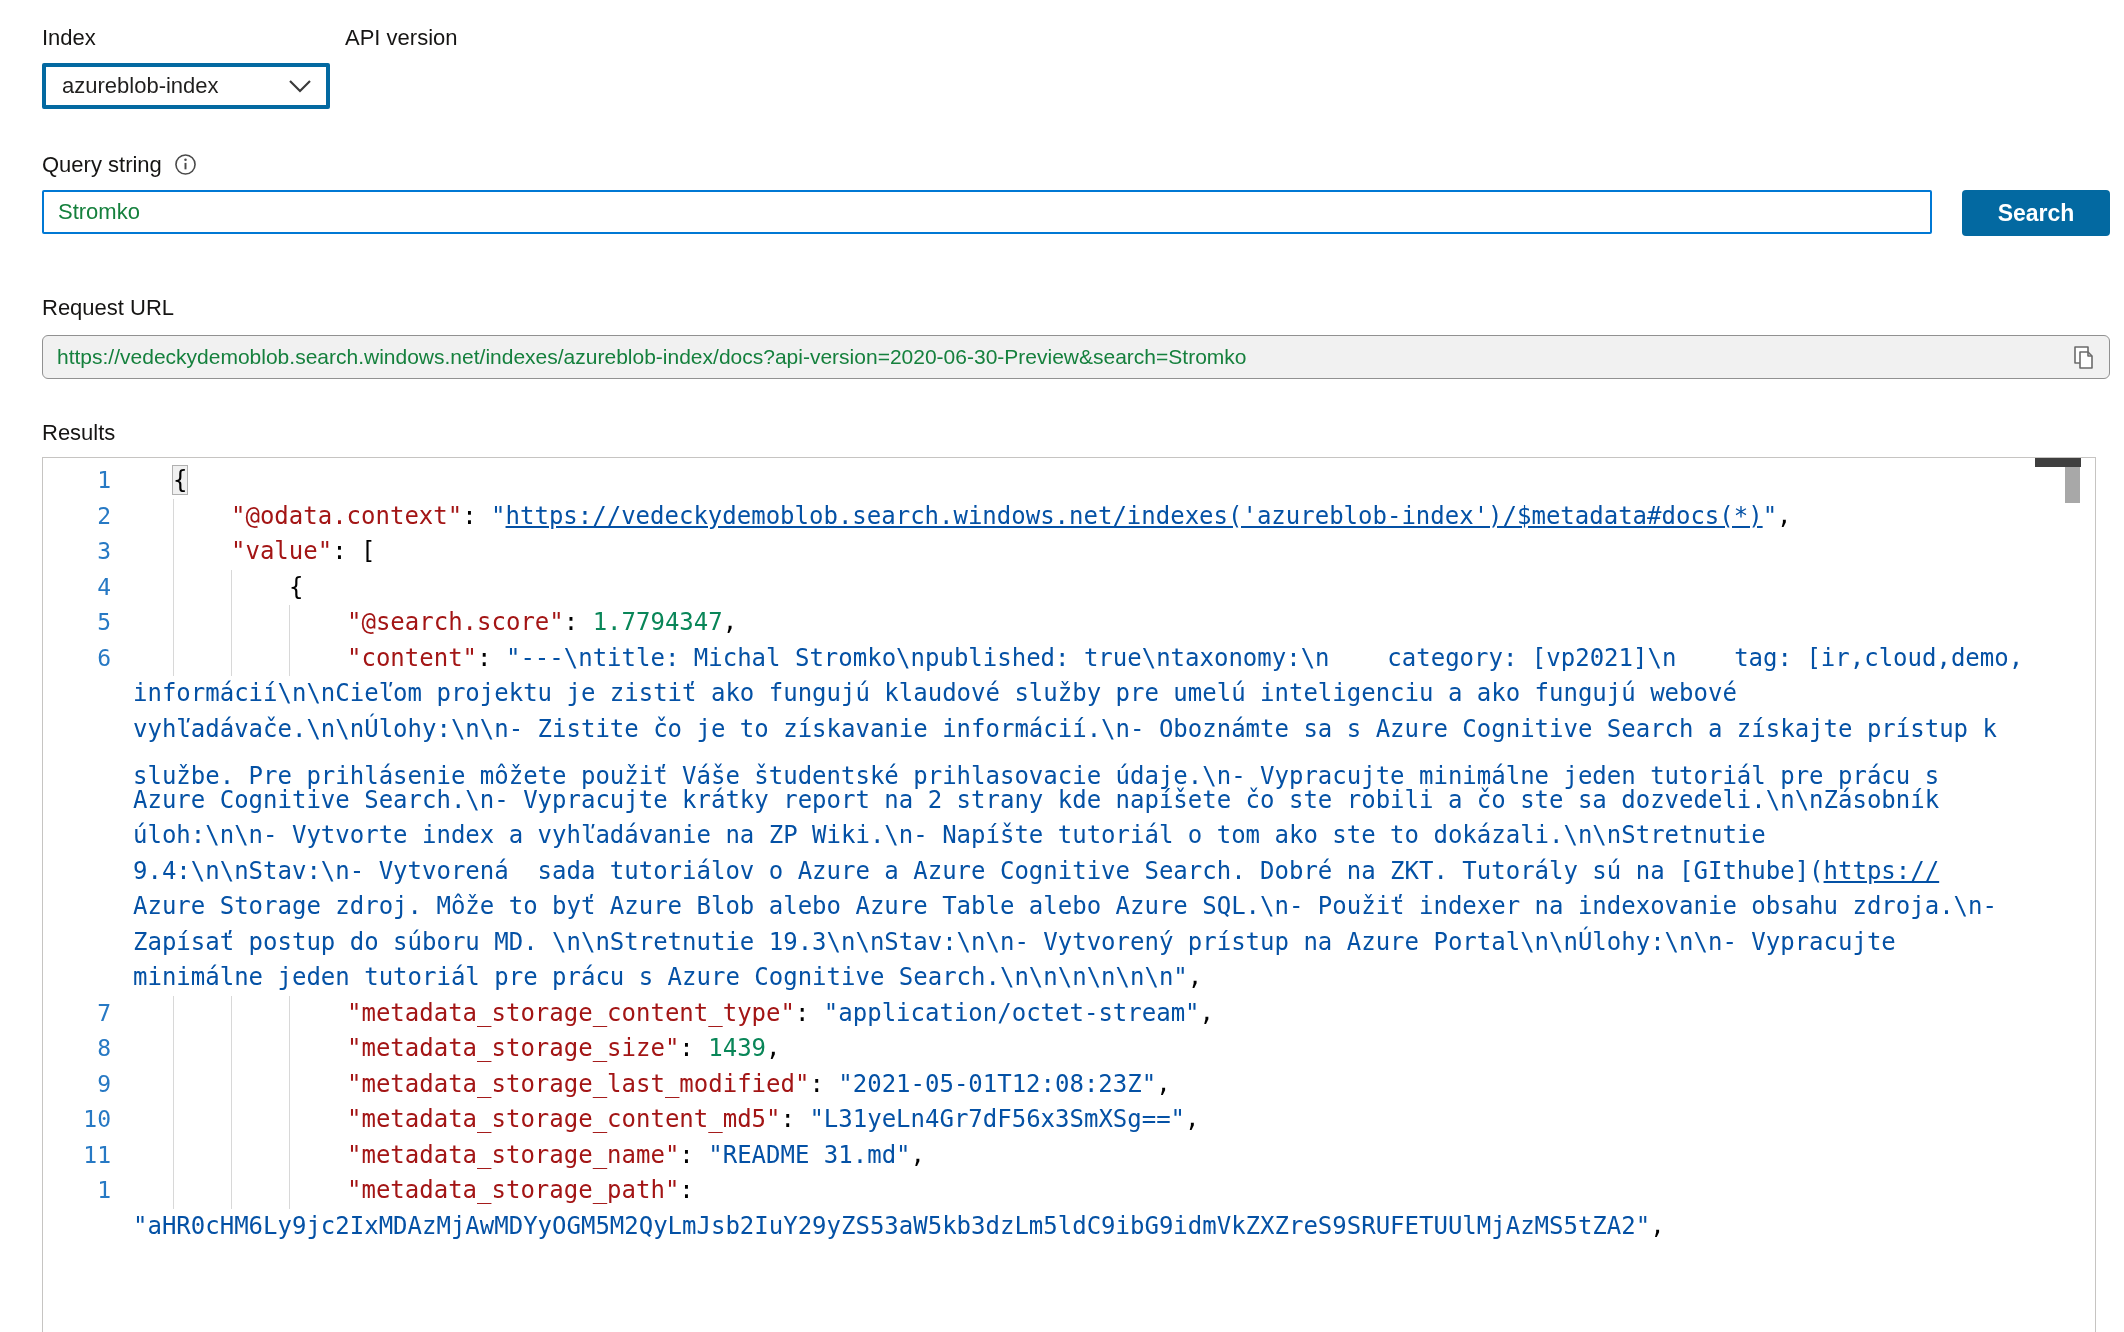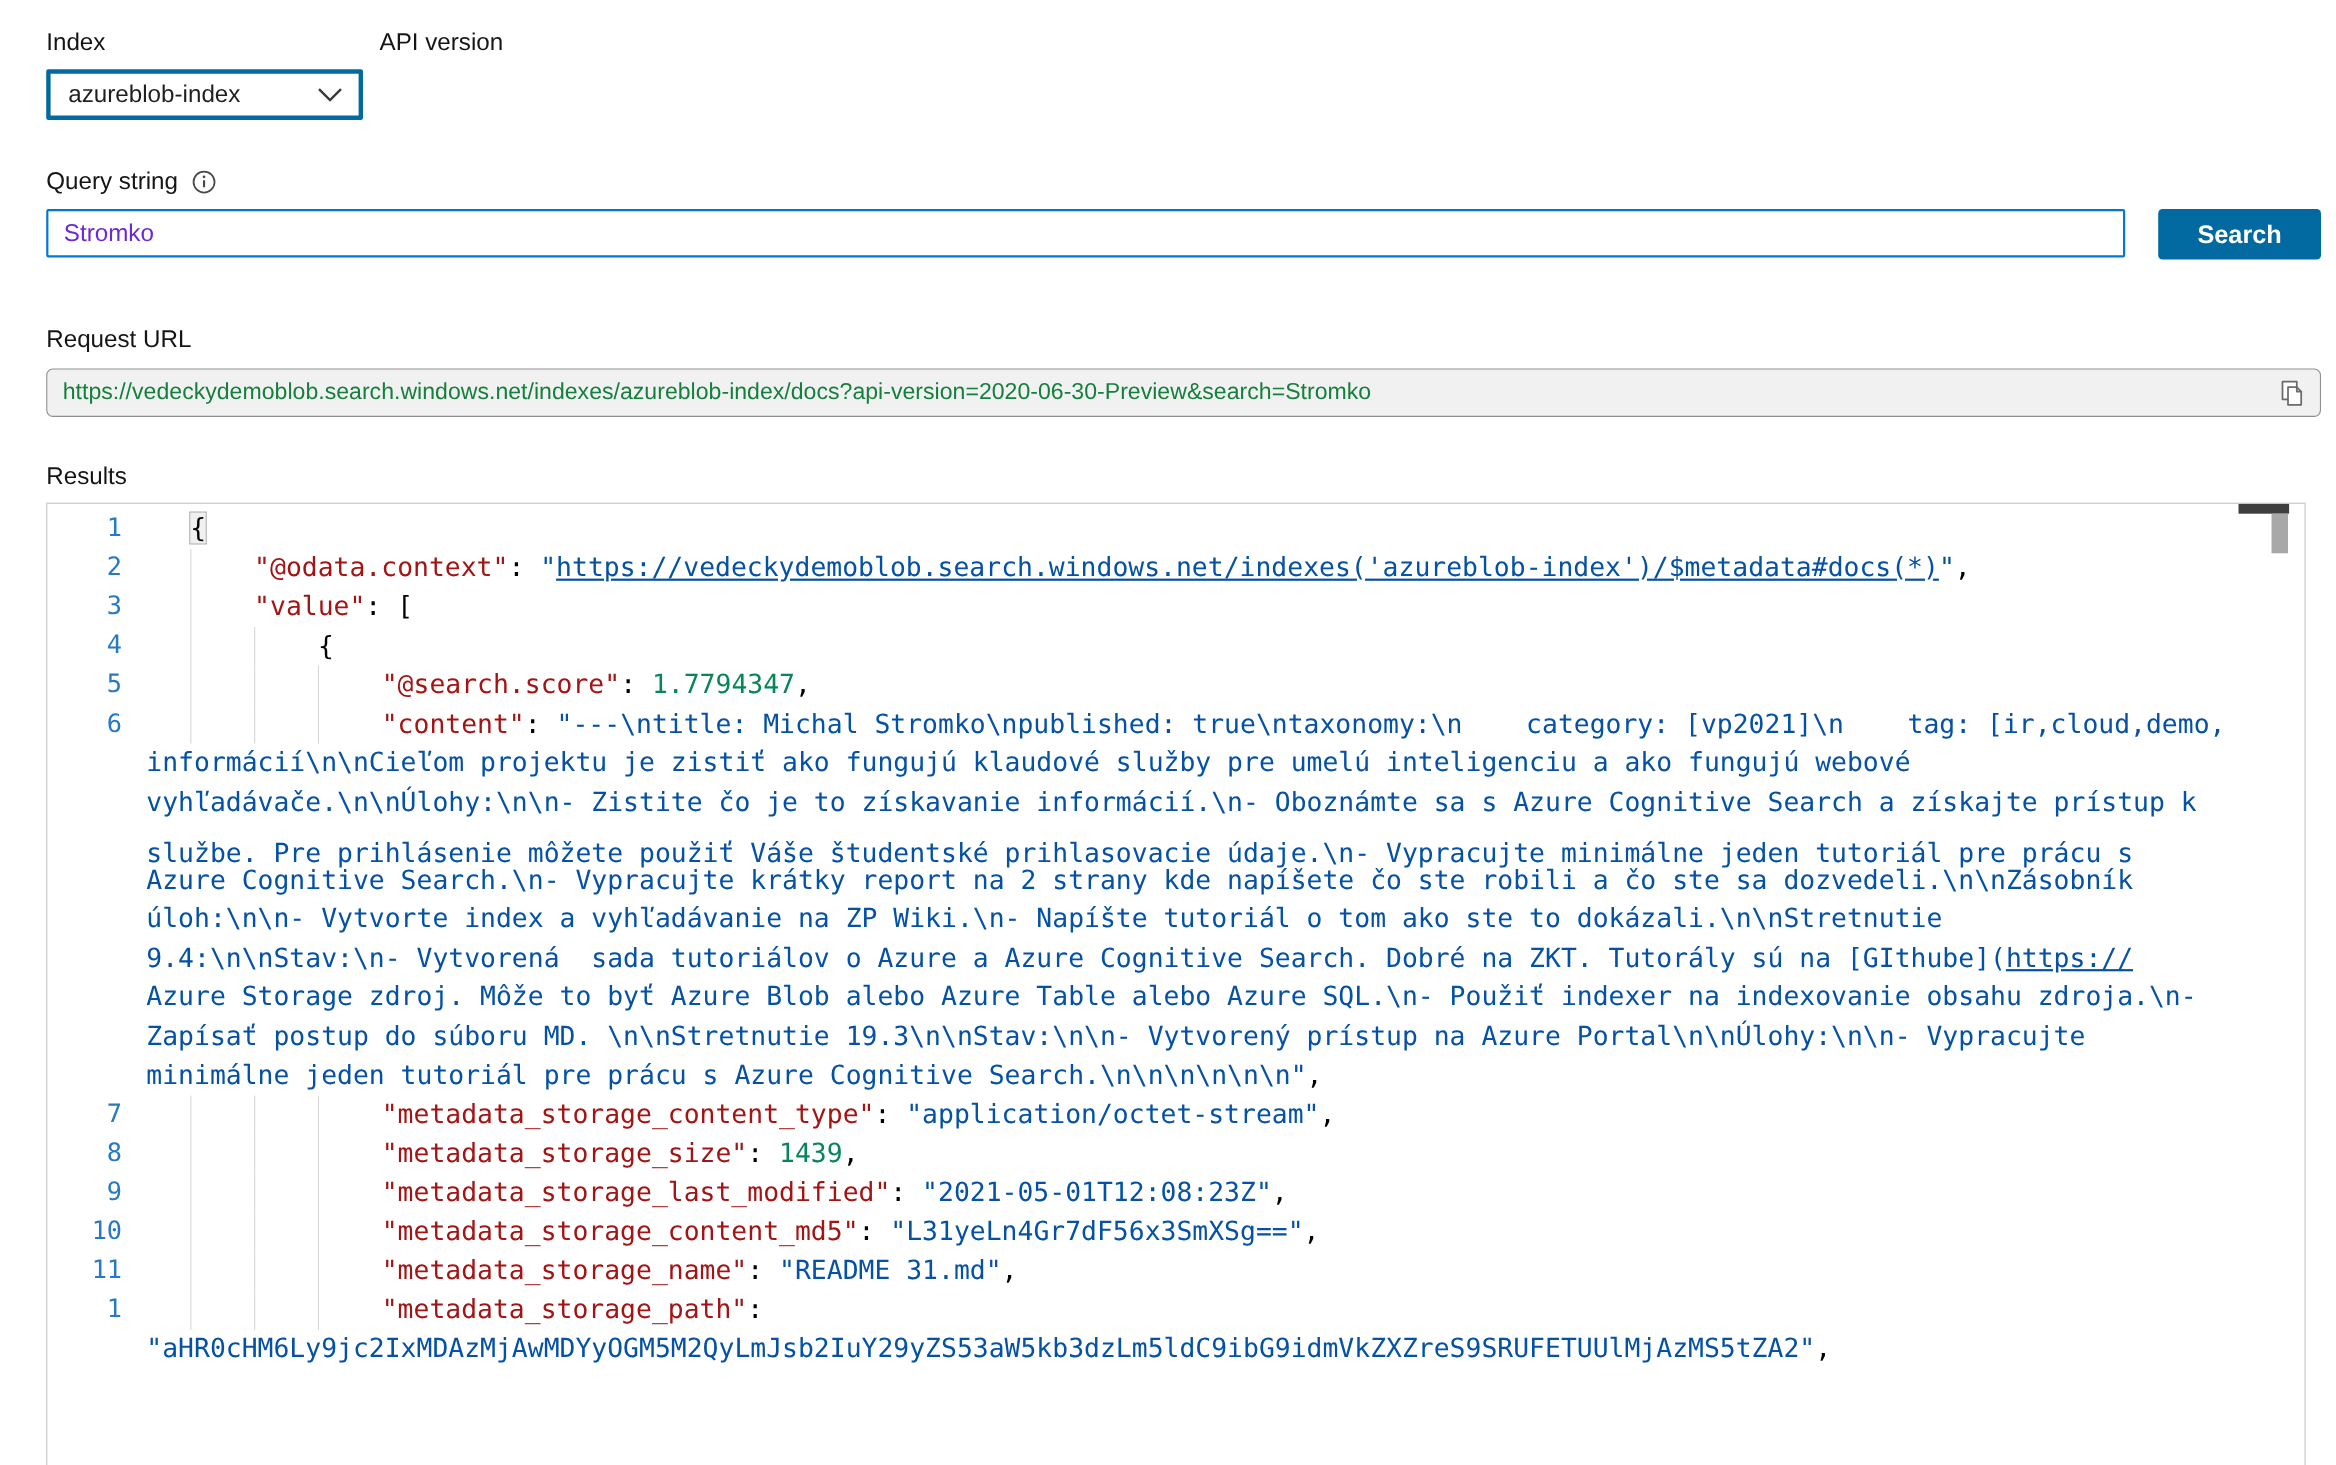--- a/index.html
+++ b/index.html
@@ -10,26 +10,26 @@
   .field-row { display: flex; }
   .field { margin-right: 15px; }
   .ui-label { font-size: 22px; line-height: 24px; color: #161514; }
   .field .ui-label { margin-bottom: 13px; }
 
   .select { width: 288px; height: 46px; border: 4px solid #0369a1; border-radius: 2px;
             display: flex; align-items: center; justify-content: space-between;
             padding: 0 14px 0 16px; font-size: 22px; color: #201f1e; background: #fff; cursor: pointer; }
   .chev { flex: none; margin-left: 8px; }
 
-  .q-label-row { display: flex; align-items: center; margin-top: 44px; }
+  .q-label-row { display: flex; align-items: flex-start; margin-top: 44px; }
   .info-ic { margin-left: 12px; display: inline-flex; }
 
   .q-row { display: flex; align-items: flex-start; margin-top: 13px; }
   .q-input { width: 1890px; height: 44px; border: 2px solid #0078d4; border-radius: 2px;
-             font-size: 22px; font-family: "Liberation Sans", sans-serif; color: #6d28d9;
+             font-size: 22px; font-family: "Liberation Sans", sans-serif; color: #15803d;
              padding: 0 14px; outline: none; }
   .search-btn { margin-left: 30px; width: 148px; height: 46px; background: #0369a1; color: #fff;
                 border: none; border-radius: 4px; font-size: 23px; font-weight: 600;
                 font-family: "Liberation Sans", sans-serif; cursor: pointer; }
 
   .url-label { margin-top: 60px; }
   .url-bar { position: relative; margin-top: 15px; width: 2068px; height: 44px;
              background: #f1f1f1; border: 1.5px solid #919191; border-radius: 6px;
              display: flex; align-items: center; padding: 0 52px 0 14px;
              font-size: 21px; color: #15803d; white-space: nowrap; overflow: hidden; }

